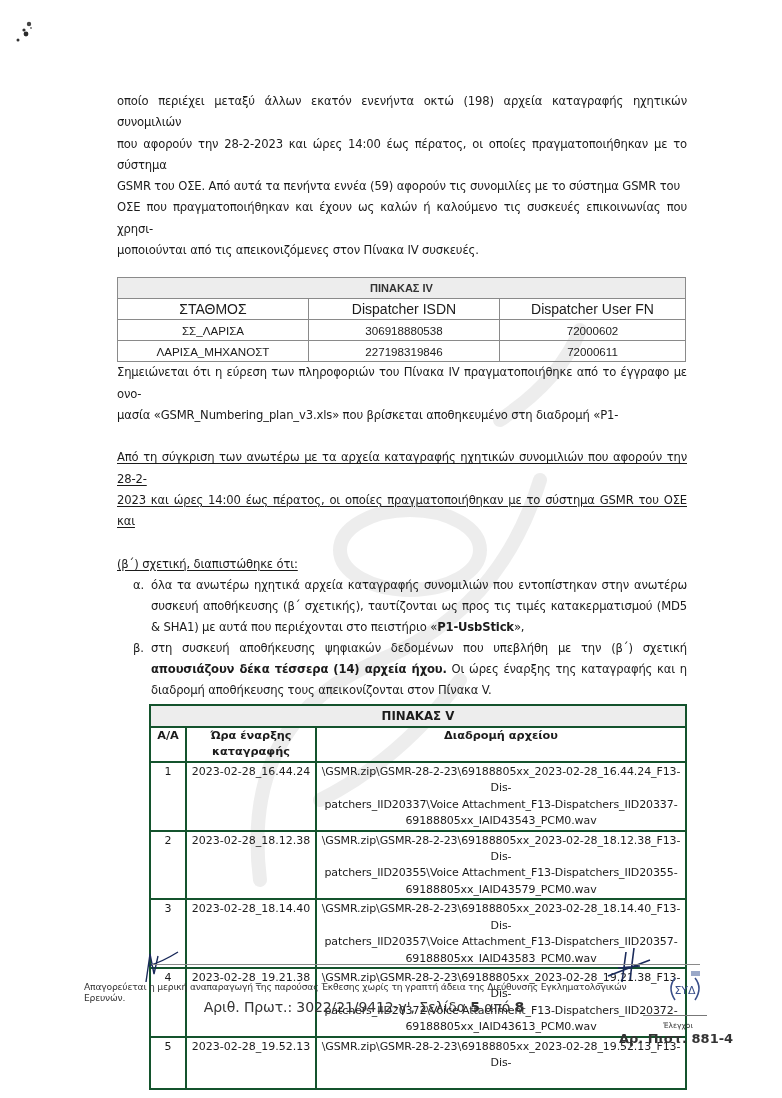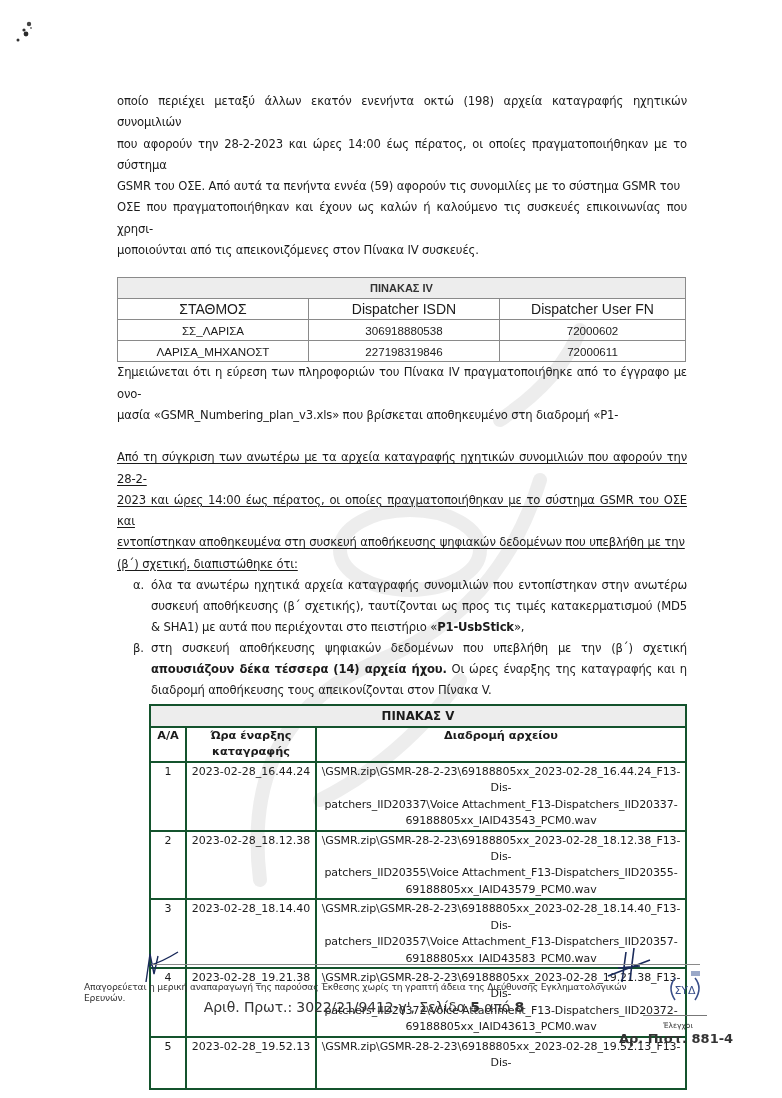--- a/index.html
+++ b/index.html
@@ -98,21 +98,21 @@
     <p class="body note">
       <span>Σημειώνεται ότι η εύρεση των πληροφοριών του Πίνακα IV πραγματοποιήθηκε από το έγγραφο με ονο-</span><br>
       <span>μασία  «GSMR_Numbering_plan_v3.xls»  που  βρίσκεται  αποθηκευμένο  στη  διαδρομή  «P1-</span><br>
     </p>
 
     <div class="spacer"></div>
 
     <p class="body ul">
       <span>Από τη σύγκριση των ανωτέρω με τα αρχεία καταγραφής ηχητικών συνομιλιών που αφορούν την 28-2-</span><br>
       <span>2023 και ώρες 14:00 έως πέρατος, οι οποίες πραγματοποιήθηκαν με το σύστημα GSMR του ΟΣΕ και</span><br>
-      <span>εντοπίστηκαν αποθηκευμένα στη συσκευή αποθήκευσης ψηφιακών δεδομένων που υπεβλήθη με την</span><br>
+      <br>
       <span>(β΄) σχετική, διαπιστώθηκε ότι:</span>
     </p>
 
     <ol class="greek">
       <li>
         <span class="mark">α.</span>
         <span>όλα τα ανωτέρω ηχητικά αρχεία καταγραφής συνομιλιών που εντοπίστηκαν στην ανωτέρω συσκευή αποθήκευσης (β΄ σχετικής), ταυτίζονται ως προς τις τιμές κατακερματισμού (MD5 &amp; SHA1) με αυτά που περιέχονται στο πειστήριο «</span><b class="strong">P1-UsbStick</b><span>»,</span>
       </li>
       <li>
         <span class="mark">β.</span>

